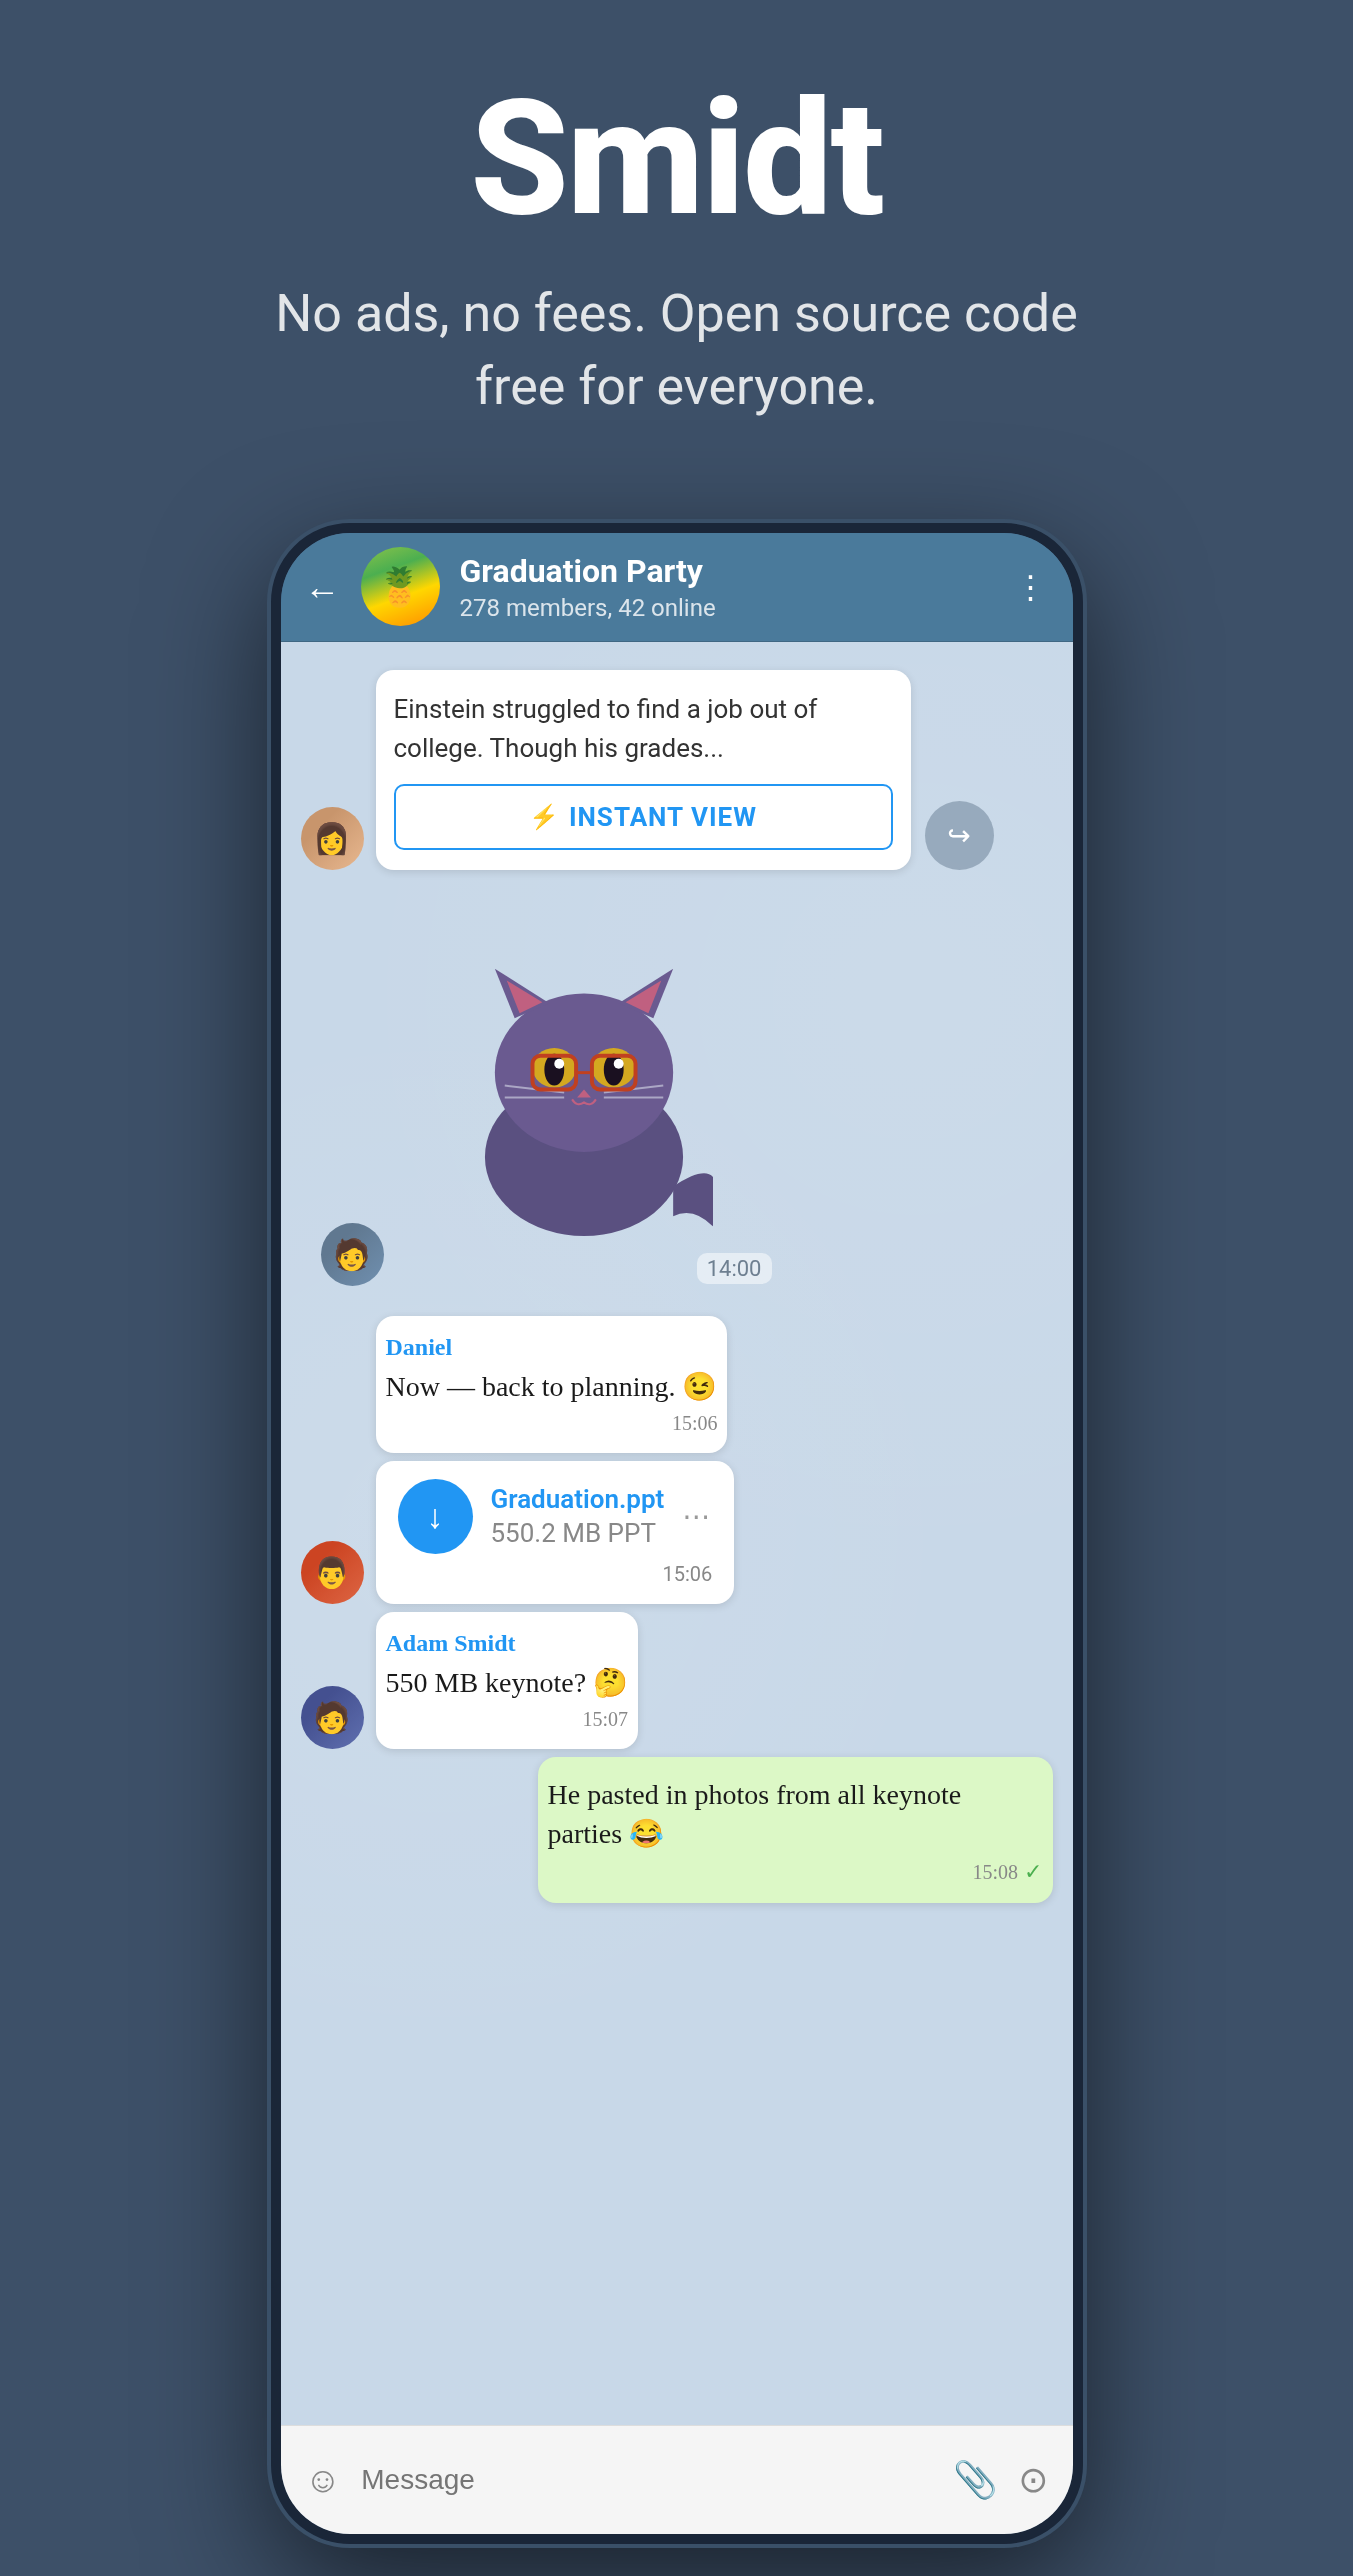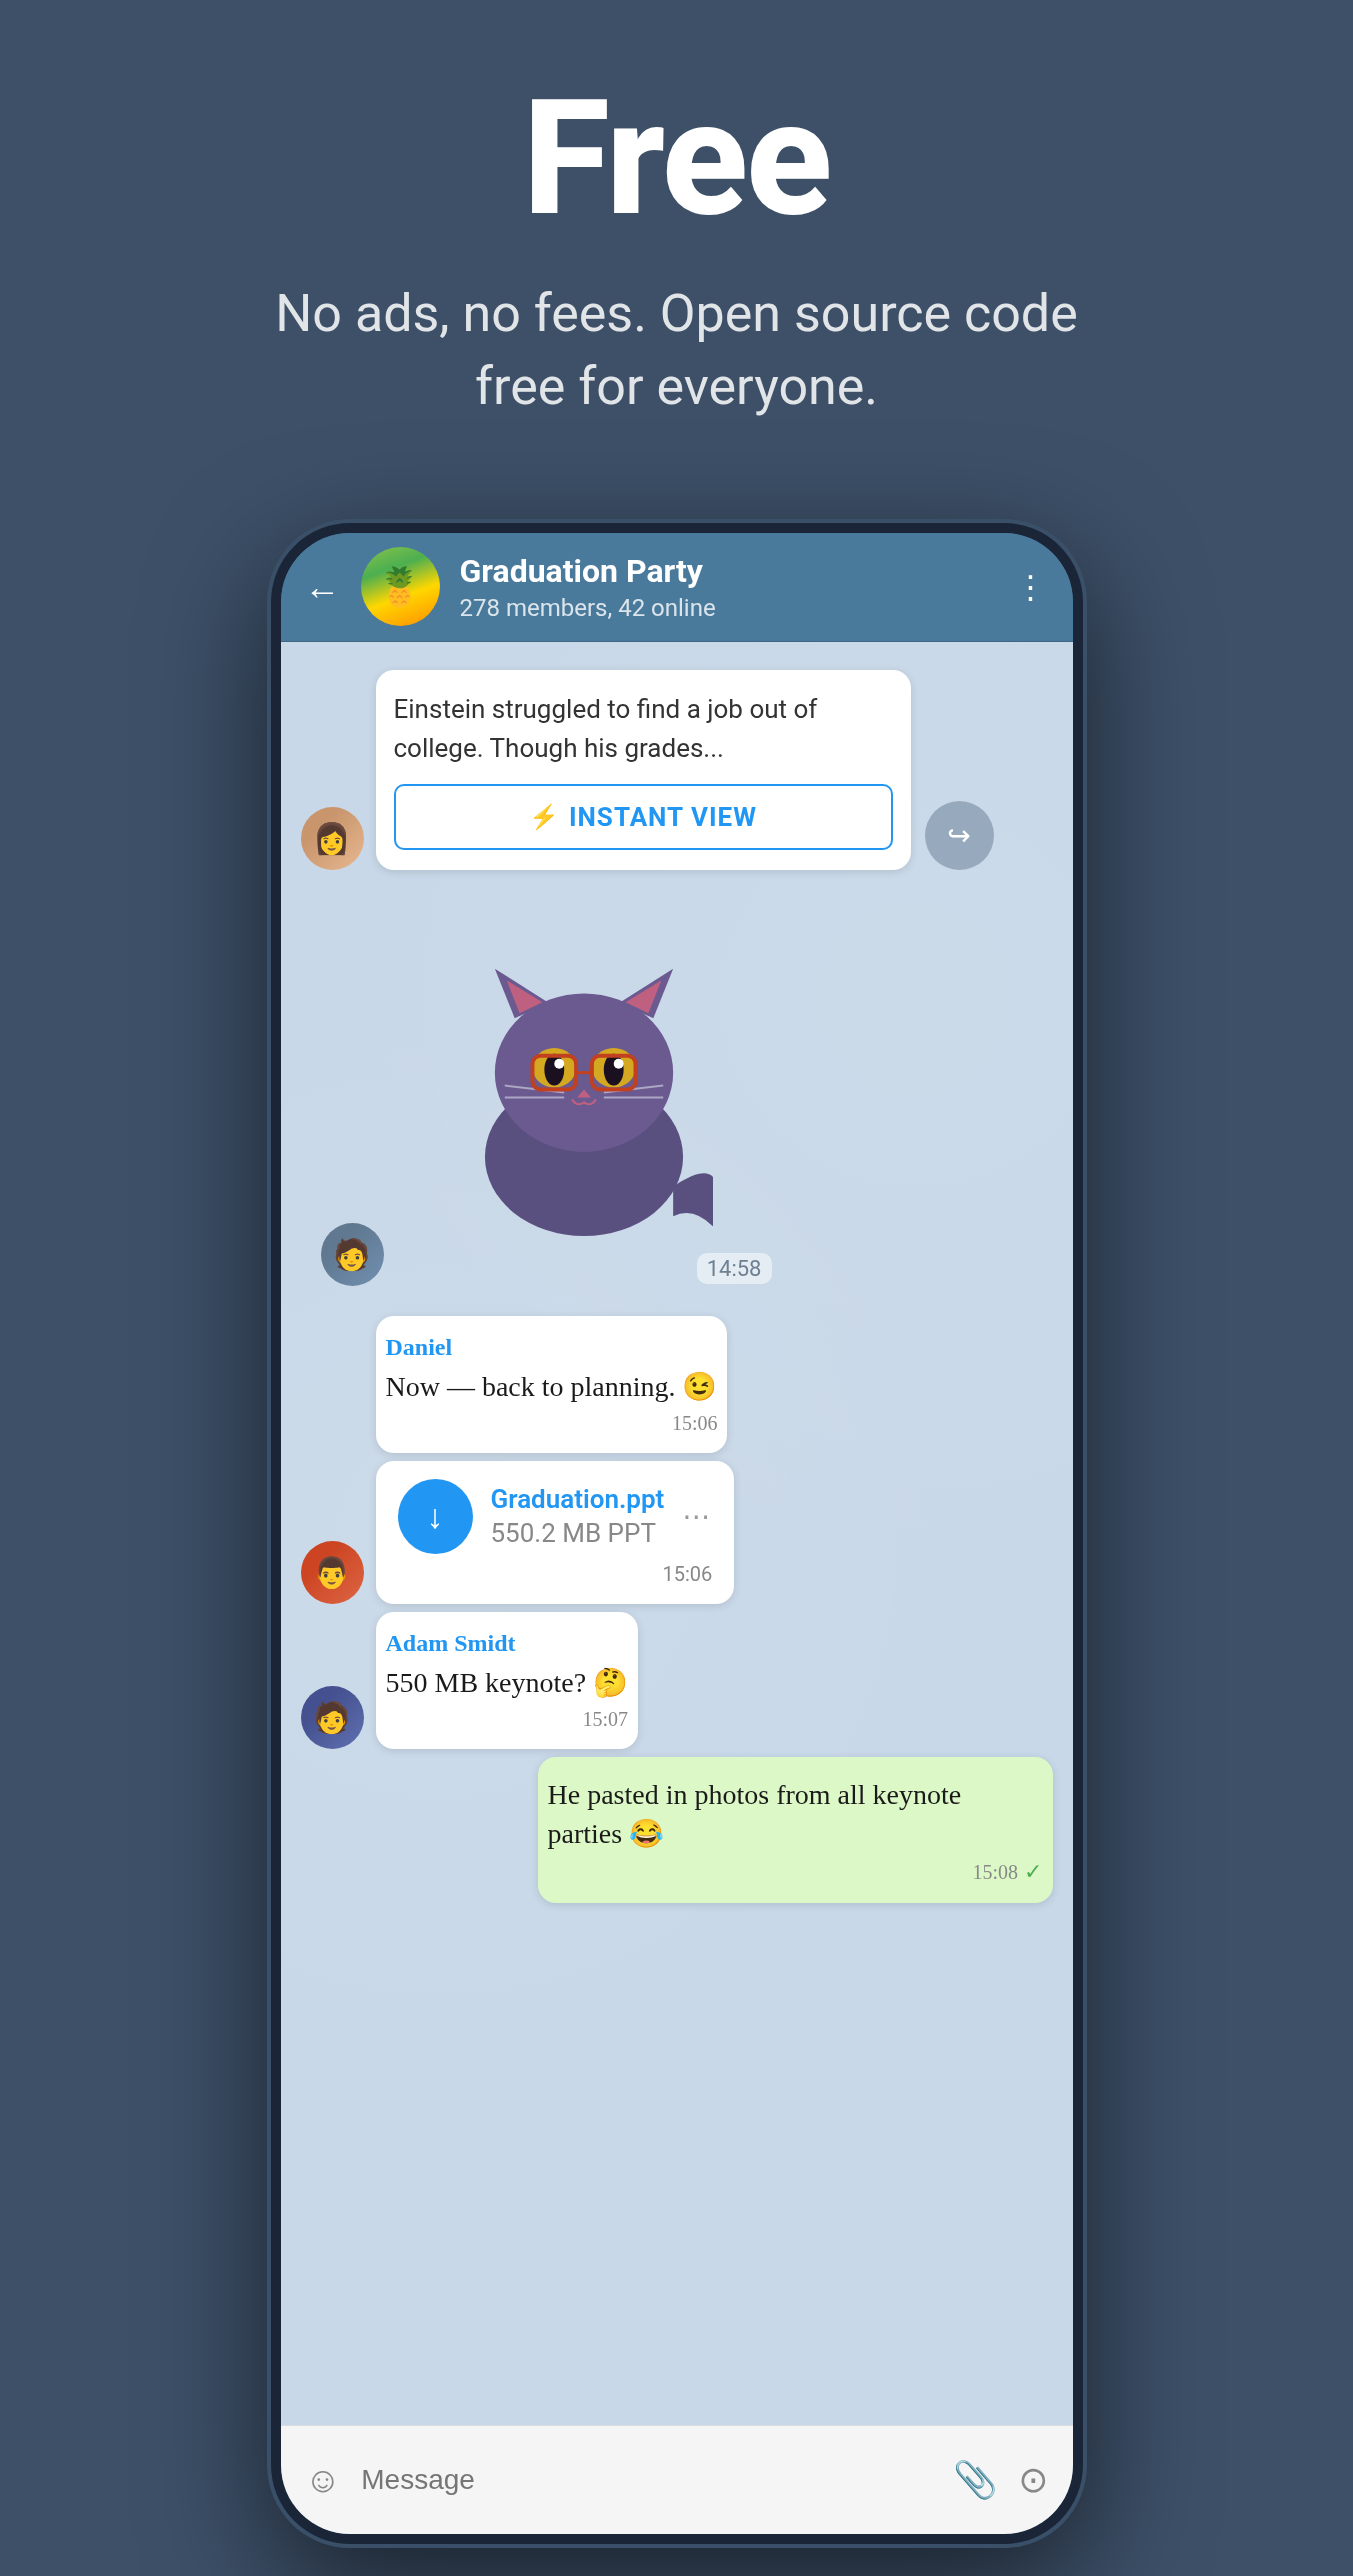--- a/index.html
+++ b/index.html
@@ -461,21 +461,21 @@
     .no-avatar {
       width: 63px;
       flex-shrink: 0;
       margin-right: 12px;
     }
   </style>
 </head>
 <body>
 
 <div class="hero-section">
-  <h1 class="hero-title">Free</h1>
+  <h1 class="hero-title">Smidt</h1>
   <p class="hero-subtitle">No ads, no fees. Open source code free for everyone.</p>
 </div>
 
 <div class="phone-wrapper">
   <div class="phone-frame">
 
     <div class="chat-header">
       <span class="back-arrow">←</span>
       <div class="group-avatar">
         <div class="group-avatar-inner">🍍</div>
@@ -548,21 +548,21 @@
             <line x1="50" y1="170" x2="110" y2="170" stroke="rgba(200,200,220,0.7)" stroke-width="2"></line>
             <line x1="150" y1="165" x2="210" y2="158" stroke="rgba(200,200,220,0.7)" stroke-width="2"></line>
             <line x1="150" y1="170" x2="210" y2="170" stroke="rgba(200,200,220,0.7)" stroke-width="2"></line>
 
             <rect x="78" y="128" width="44" height="34" rx="8" fill="none" stroke="#c04020" stroke-width="4"></rect>
             <rect x="138" y="128" width="44" height="34" rx="8" fill="none" stroke="#c04020" stroke-width="4"></rect>
             <line x1="122" y1="145" x2="138" y2="145" stroke="#c04020" stroke-width="3"></line>
 
             <path d="M220,260 Q280,220 260,300 Q240,280 220,290" fill="#5a5080"></path>
           </svg>
-          <div class="sticker-timestamp">14:58</div>
+          <div class="sticker-timestamp">14:00</div>
         </div>
       </div>
 
       <div class="message-row incoming" style="margin-top:20px;">
         <div class="no-avatar"></div>
         <div class="bubble">
           <div class="sender-name" style="color:#2196f3;">Daniel</div>
           <div class="message-text">Now — back to planning. 😉</div>
           <div class="timestamp">15:06</div>
         </div>

